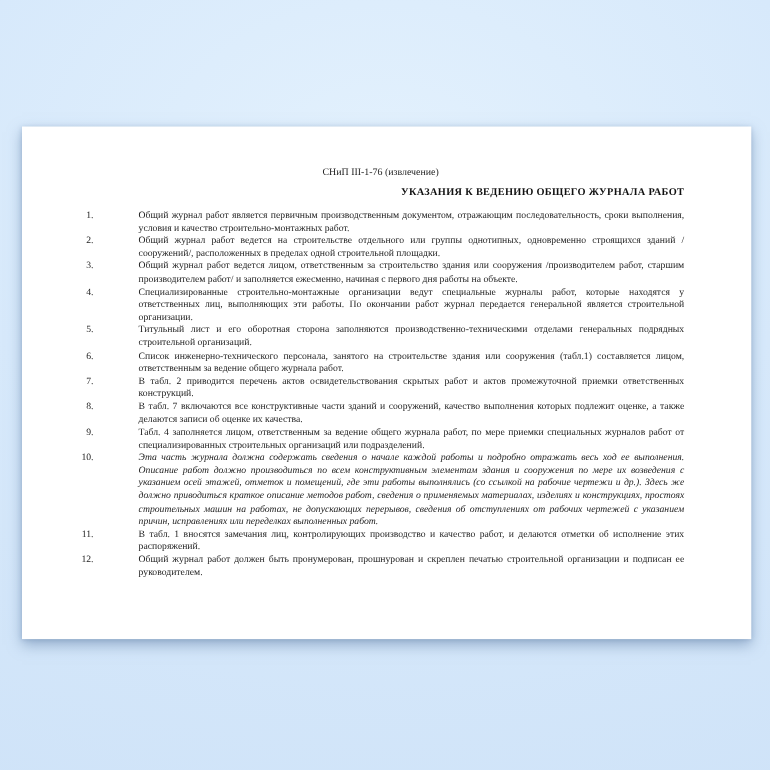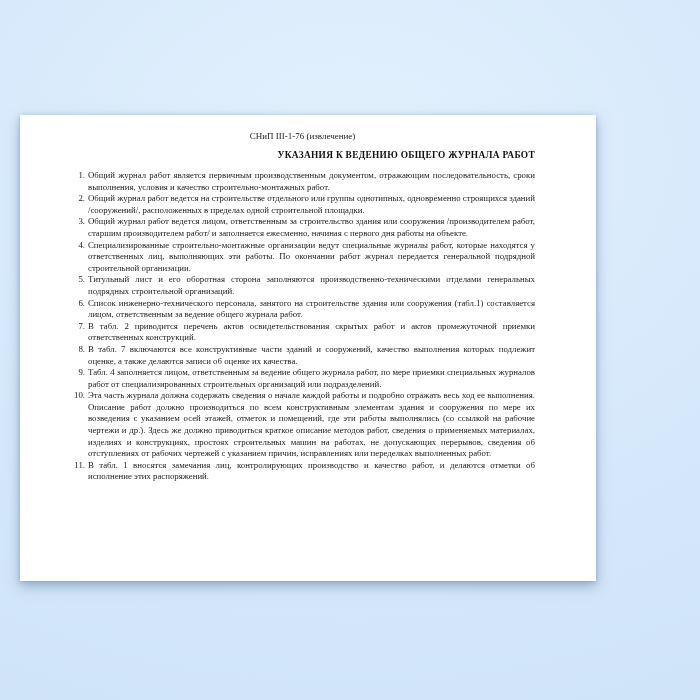--- a/index.html
+++ b/index.html
@@ -5,25 +5,25 @@
   html,body{margin:0;padding:0;}
   body{
     width:700px;height:700px;overflow:hidden;
     font-family:"Liberation Serif","DejaVu Serif",serif;
   }
   .bg{
     position:relative;width:700px;height:700px;
     background:radial-gradient(120% 90% at 50% 22%, #e3f1fd 0%, #d7e9fb 48%, #cfe3f8 100%);
   }
   .sheet{
-    position:absolute;left:20px;top:115px;width:576px;height:466px;
+    position:absolute;left:20px;top:115px;width:663px;height:466px;
     background:#ffffff;
     box-shadow:0 5px 12px rgba(96,128,168,0.55), 0 1px 4px rgba(96,128,168,0.35);
     box-sizing:border-box;
-    padding:16px 61px 0 50px;
+    padding:36px 61px 0 50px;
     color:#222222;
   }
   .doc-header{
     text-align:center;
     font-size:9px;line-height:11px;
     margin:0 0 7px 0;
     color:#1d1d1d;
   }
   .doc-title{
     text-align:right;
@@ -40,25 +40,27 @@
   .item .num{
     flex:0 0 15px;
     text-align:right;
     padding-right:3px;
     white-space:nowrap;
   }
   .item .txt{
     flex:1;
     text-align:justify;
     hyphens:auto;
+    margin-left:38px;
     -webkit-hyphens:auto;
   }
   .cont{
     text-align:justify;
     hyphens:auto;
+    font-style:italic;
     -webkit-hyphens:auto;
   }
 </style>
 </head>
 <body>
 
 <div class="bg">
   <div class="sheet">
     <div class="doc-header">СНиП III-1-76 (извлечение)</div>
     <div class="doc-title">УКАЗАНИЯ К ВЕДЕНИЮ ОБЩЕГО ЖУРНАЛА РАБОТ</div>
@@ -77,21 +79,21 @@
         </div>
         <div class="item">
           <span class="num">3.</span>
           <span class="txt">
             <div>Общий журнал работ ведется лицом, ответственным за строительство здания или сооружения /производителем работ, старшим производителем работ/ и заполняется ежесменно, начиная с первого дня работы на объекте.</div>
           </span>
         </div>
         <div class="item">
           <span class="num">4.</span>
           <span class="txt">
-            <div>Специализированные строительно-монтажные организации ведут специальные журналы работ, которые находятся у ответственных лиц, выполняющих эти работы. По окончании работ журнал передается генеральной подрядной строительной организации.</div>
+            <div>Специализированные строительно-монтажные организации ведут специальные журналы работ, которые находятся у ответственных лиц, выполняющих эти работы. По окончании работ журнал передается генеральной является строительной организации.</div>
           </span>
         </div>
         <div class="item">
           <span class="num">5.</span>
           <span class="txt">
             <div>Титульный лист и его оборотная сторона заполняются производственно-техническими отделами генеральных подрядных строительной организаций.</div>
           </span>
         </div>
         <div class="item">
           <span class="num">6.</span>
@@ -122,15 +124,21 @@
           <span class="txt">
             <div class="cont">Эта часть журнала должна содержать сведения о начале каждой работы и подробно отражать весь ход ее выполнения. Описание работ должно производиться по всем конструктивным элементам здания и сооружения по мере их возведения с указанием осей этажей, отметок и помещений, где эти работы выполнялись (со ссылкой на рабочие чертежи и др.). Здесь же должно приводиться краткое описание методов работ, сведения о применяемых материалах, изделиях и конструкциях, простоях строительных машин на работах, не допускающих перерывов, сведения об отступлениях от рабочих чертежей с указанием причин, исправлениях или переделках выполненных работ.</div>
           </span>
         </div>
         <div class="item">
           <span class="num">11.</span>
           <span class="txt">
             <div>В табл. 1 вносятся замечания лиц, контролирующих производство и качество работ, и делаются отметки об исполнение этих распоряжений.</div>
           </span>
         </div>
+        <div class="item">
+          <span class="num">12.</span>
+          <span class="txt">
+            <div>Общий журнал работ должен быть пронумерован, прошнурован и скреплен печатью строительной организации и подписан ее руководителем.</div>
+          </span>
+        </div>
       </div>
   </div>
 </div>
 
 </body></html>

